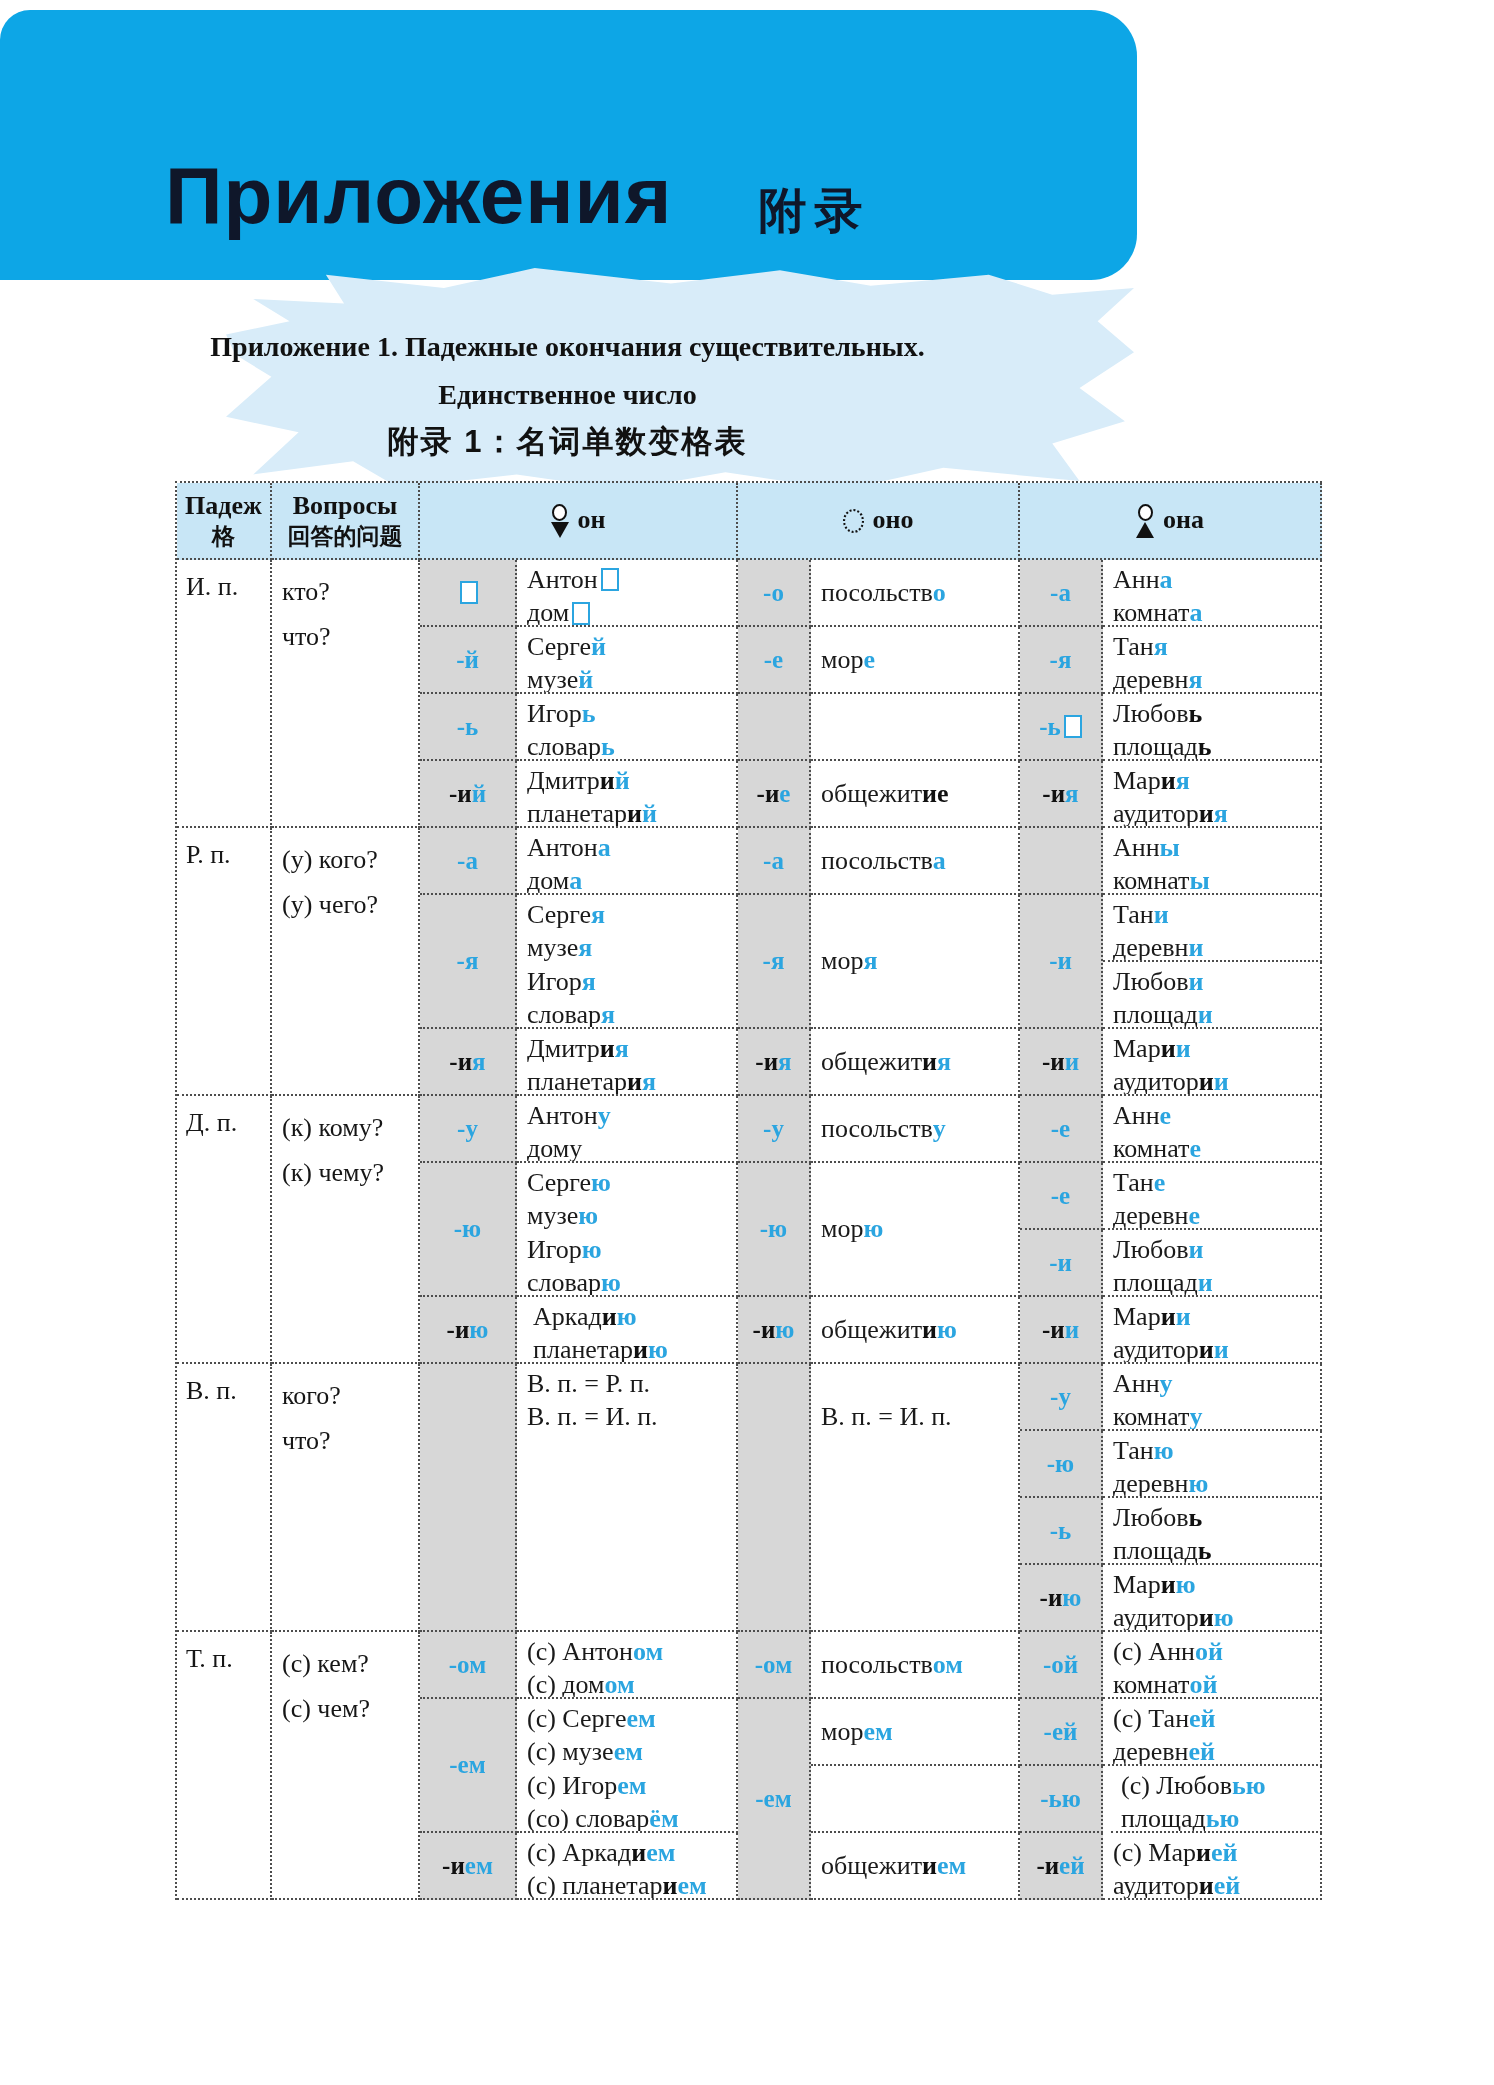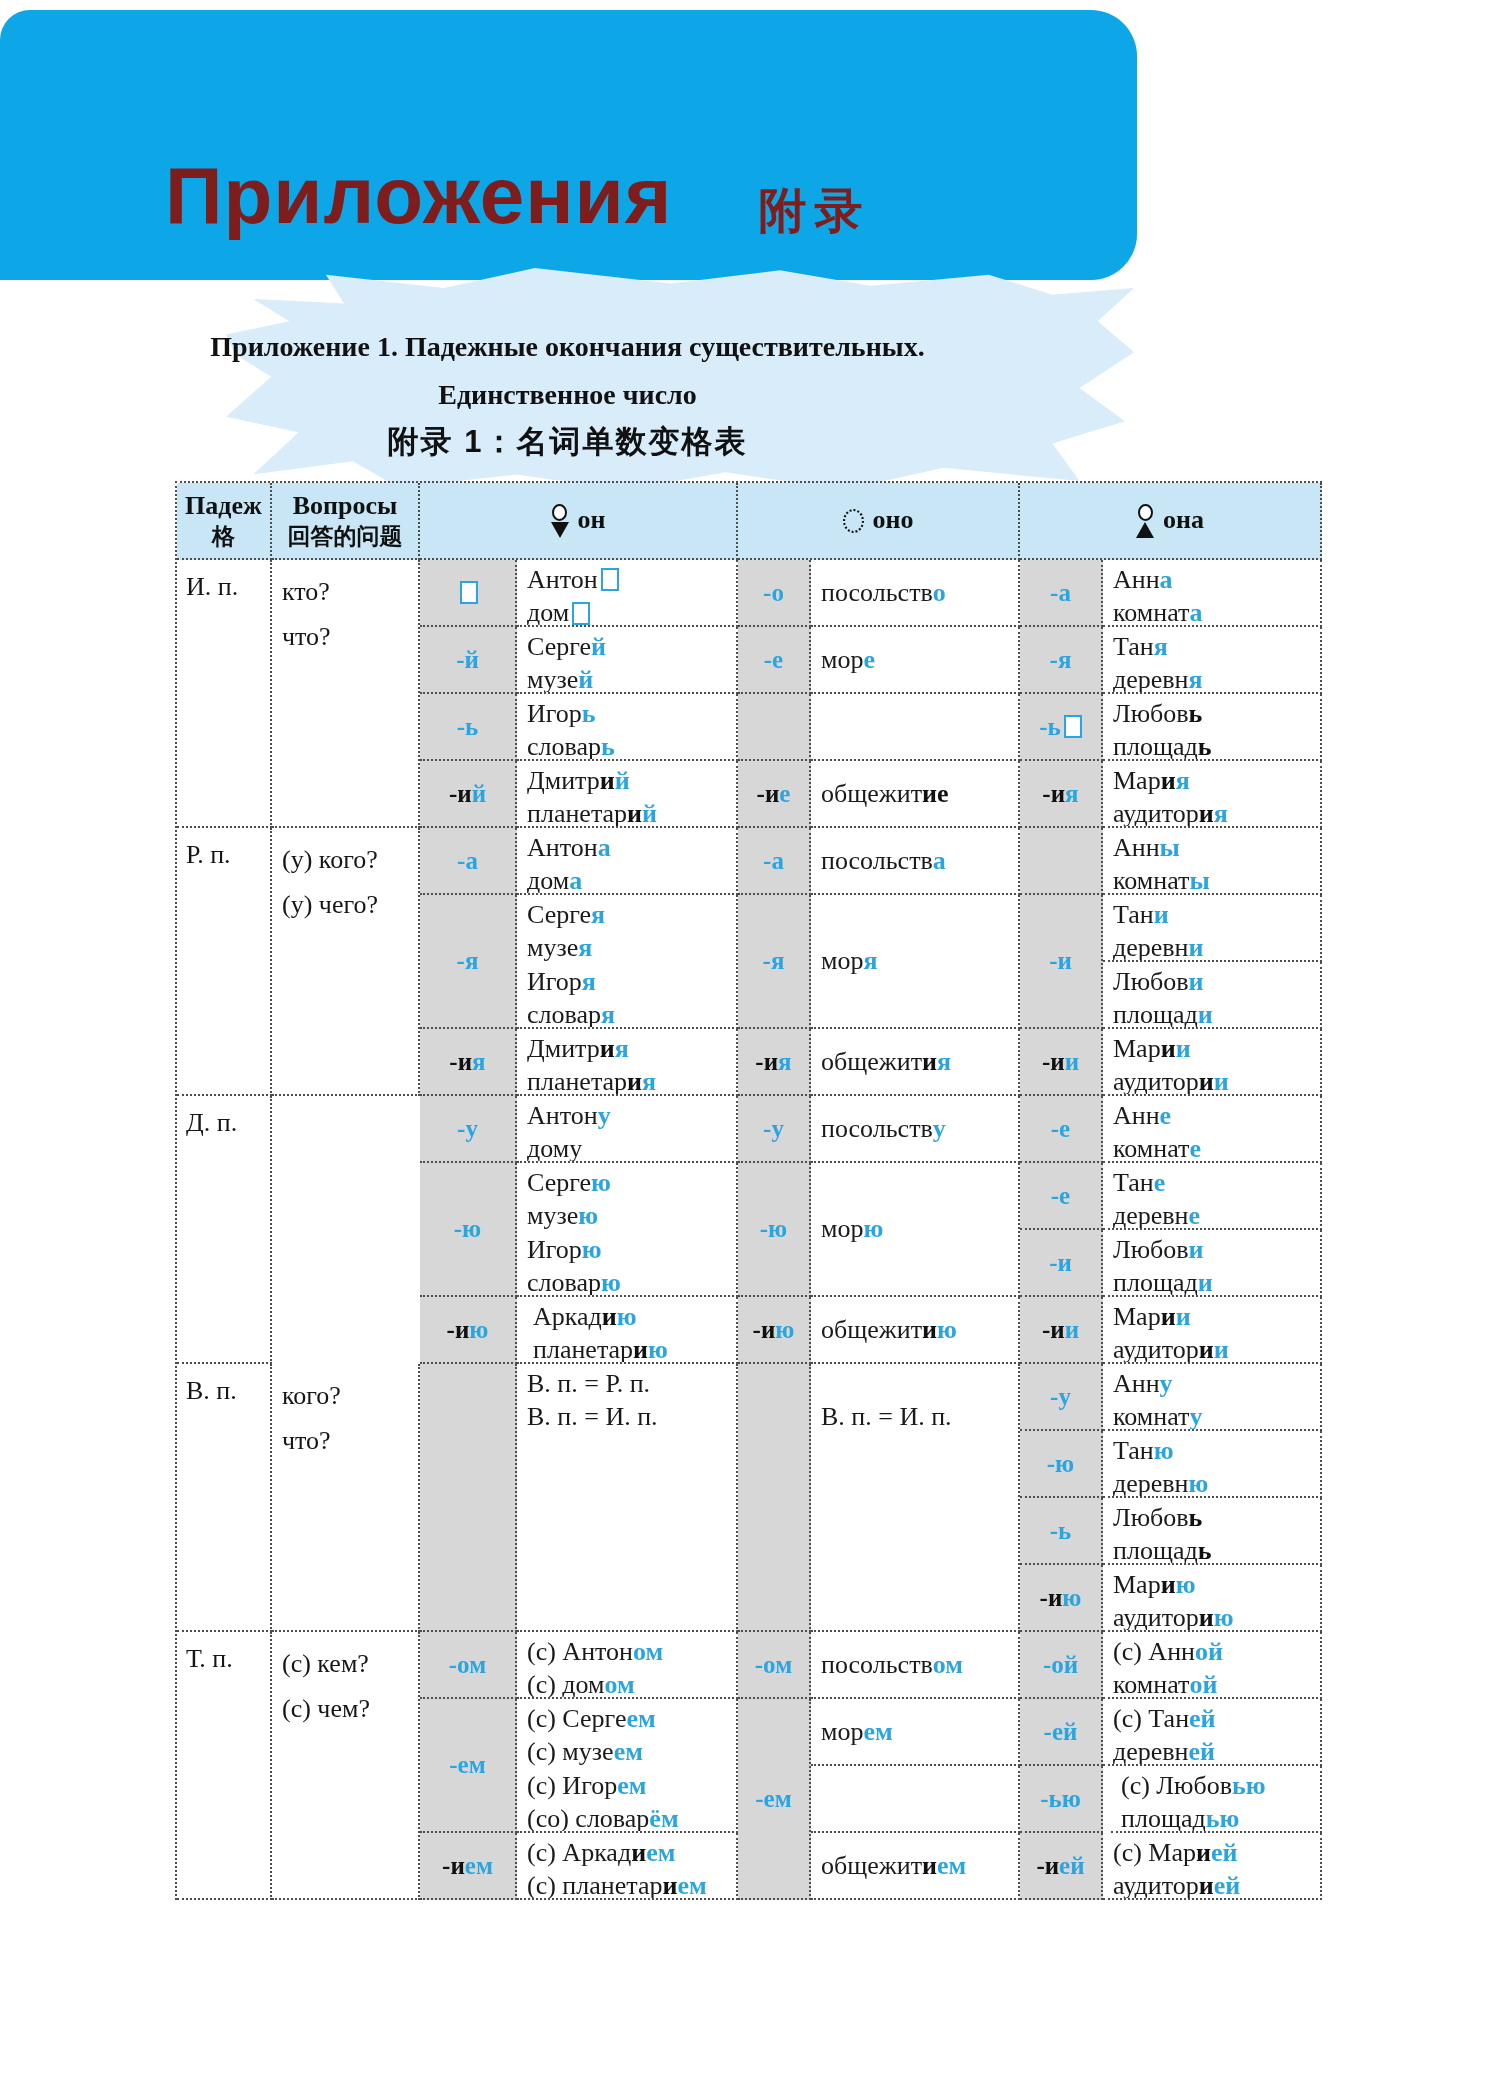--- a/index.html
+++ b/index.html
@@ -2,21 +2,21 @@
 <html><head>
 <meta charset="utf-8">
 <style>
   html,body{margin:0;padding:0;background:#fff;}
   .page{position:relative;width:1494px;height:2085px;background:#fff;overflow:hidden;
         font-family:"Liberation Serif",serif;}
   
   .banner{position:absolute;left:0;top:10px;width:1137px;height:270px;
           background:#0da6e6;border-radius:30px 46px 46px 0;}
   .banner-text{position:absolute;left:165px;top:146px;display:flex;align-items:flex-end;gap:86px;
-          color:#7f1d1d;font-family:"Liberation Sans",sans-serif;font-weight:bold;white-space:nowrap;}
+          color:#0f172a;font-family:"Liberation Sans",sans-serif;font-weight:bold;white-space:nowrap;}
   .b-ru{font-size:80px;line-height:1;letter-spacing:1px;}
   .b-zh{font-size:48px;line-height:1.05;letter-spacing:8px;}
   
   .splash{position:absolute;left:226px;top:268px;width:908px;height:222px;background:#d8ecf9;
     clip-path:polygon(0% 30%,7% 24%,3% 14%,13% 16%,11% 3%,24% 9%,34% 0%,49% 7%,61% 1%,
       71% 8%,84% 3%,91% 12%,100% 9%,96% 24%,100% 38%,94% 54%,99% 69%,91% 79%,94% 96%,
       79% 90%,68% 100%,55% 92%,44% 100%,32% 93%,19% 99%,14% 87%,3% 93%,8% 74%,0% 67%,5% 49%,1% 39%);}
   .hline{position:absolute;left:0;width:1135px;text-align:center;color:#111;font-weight:bold;}
   .h-l1{top:331px;font-size:28px;}
   .h-l2{top:379px;font-size:28px;}
@@ -247,20 +247,24 @@
       </div>
       <div class="cell c-ex" style="grid-area: 14 / 8 / 16;">
         <div class="xline">Любов<span class="bl">и</span></div>
         <div class="xline">площад<span class="bl">и</span></div>
       </div>
       <div class="cell c-ex" style="grid-area: 16 / 8 / 18;">
         <div class="xline">Мар<span class="bk">и</span><span class="bl">и</span></div>
         <div class="xline">аудитор<span class="bk">и</span><span class="bl">и</span></div>
       </div>
       <div class="cell c-case" style="grid-area: 18 / 1 / 26;">Д. п.</div>
+      <div class="cell c-q" style="grid-area: 18 / 2 / 26;">
+        <div class="qline">(к) кому?</div>
+        <div class="qline">(к) чему?</div>
+      </div>
       <div class="cell c-end" style="grid-area: 18 / 3 / 20;">
         <span class="bl">-у</span>
       </div>
       <div class="cell c-end" style="grid-area: 20 / 3 / 24;">
         <span class="bl">-ю</span>
       </div>
       <div class="cell c-end" style="grid-area: 24 / 3 / 26;">
         <span class="bk">-и</span>
         <span class="bl">ю</span>
       </div>

